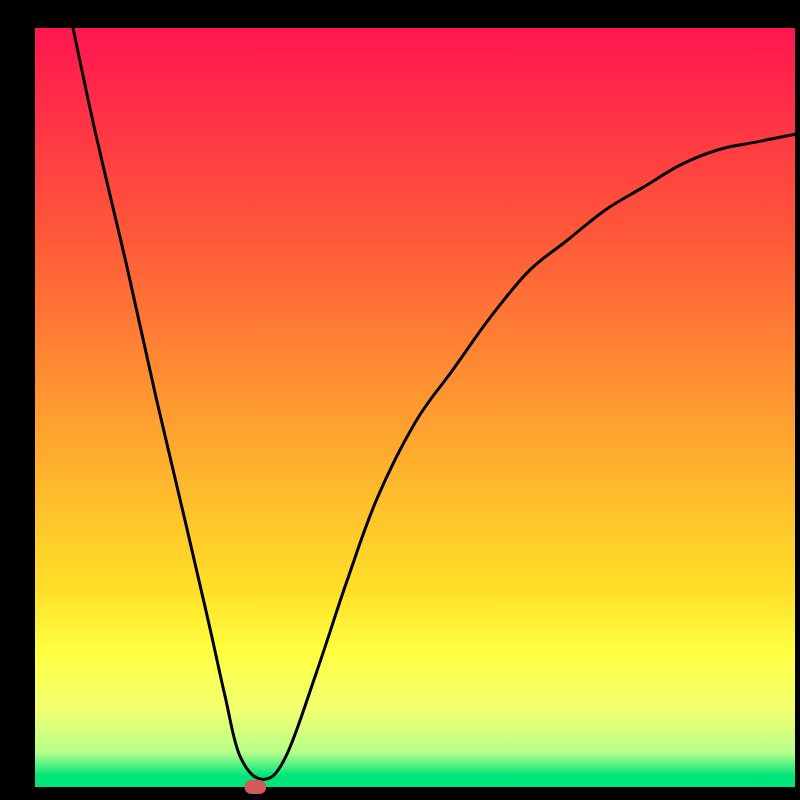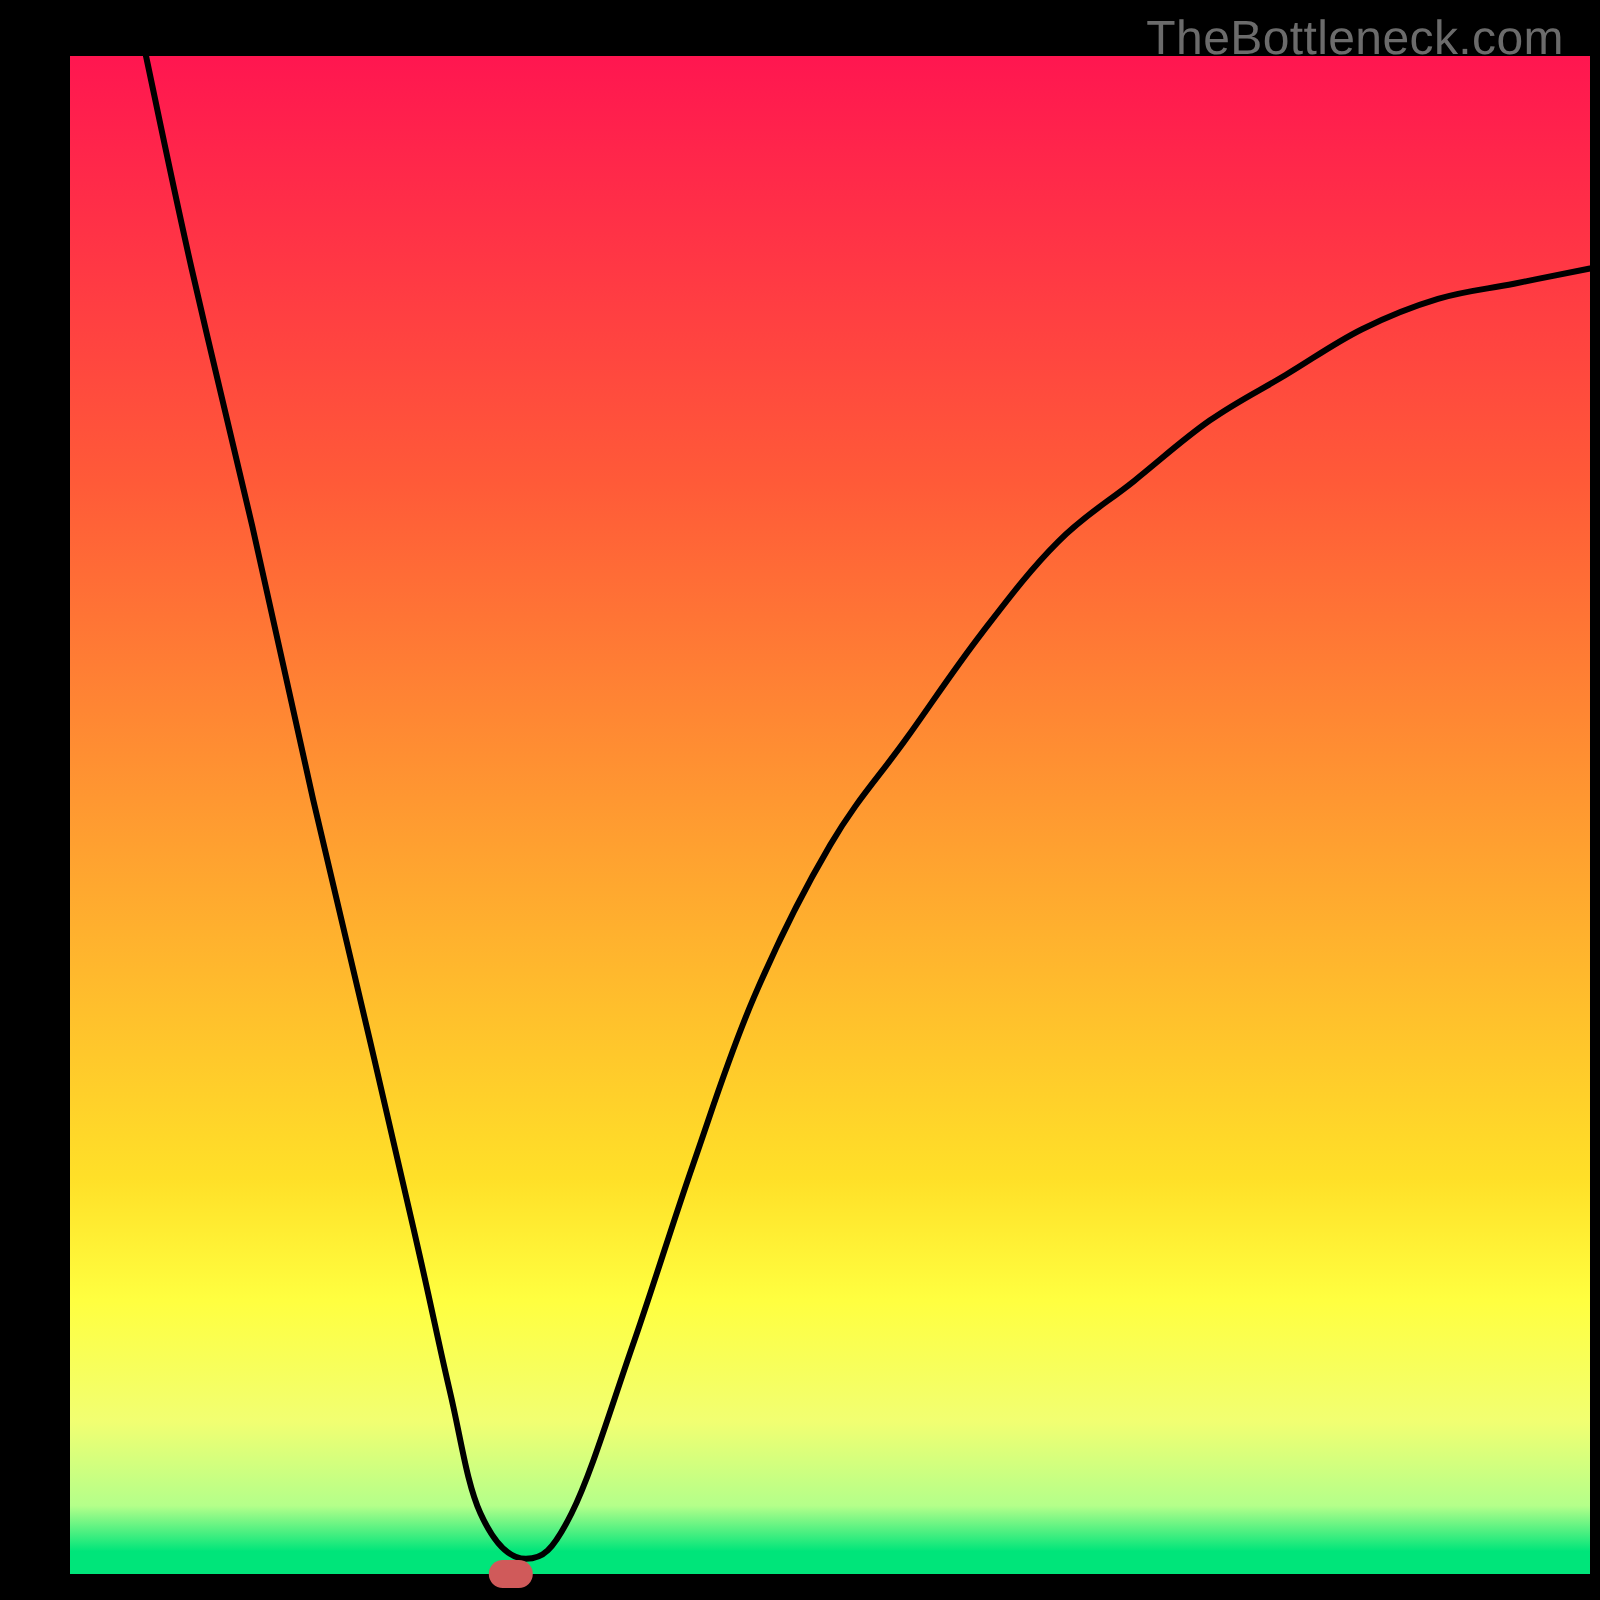--- a/index.html
+++ b/index.html
@@ -41,14 +41,13 @@
         </linearGradient>
       </defs>
       <rect x="0" y="0" width="35" height="800" fill="#000000"></rect>
       <rect x="0" y="0" width="800" height="28" fill="#000000"></rect>
       <rect x="795" y="0" width="5" height="800" fill="#000000"></rect>
       <rect x="0" y="787" width="800" height="13" fill="#000000"></rect>
       <rect x="35" y="28" width="760" height="759" fill="url(#bg-grad)"></rect>
       <path d="M 73.00 28.00 C 77.10 47.13, 86.22 91.91, 95.80 134.26 C 105.38 176.61, 115.26 215.47, 126.20 263.29 C 137.14 311.11, 145.66 352.09, 156.60 399.91 C 167.54 447.73, 177.42 487.95, 187.00 528.94 C 196.58 569.93, 202.96 597.55, 209.80 627.61 C 216.64 657.67, 219.53 672.69, 225.00 695.92 C 230.47 719.15, 233.36 741.61, 240.20 756.64 C 247.04 771.67, 254.79 779.41, 263.00 779.41 C 271.21 779.41, 276.22 775.77, 285.80 756.64 C 295.38 737.51, 305.26 704.57, 316.20 673.15 C 327.14 641.73, 335.66 613.49, 346.60 582.07 C 357.54 550.65, 364.69 527.27, 377.00 498.58 C 389.31 469.89, 401.32 445.91, 415.00 422.68 C 428.68 399.45, 439.32 388.68, 453.00 369.55 C 466.68 350.42, 477.32 334.18, 491.00 316.42 C 504.68 298.66, 515.32 284.54, 529.00 270.88 C 542.68 257.22, 553.32 251.45, 567.00 240.52 C 580.68 229.59, 591.32 219.72, 605.00 210.16 C 618.68 200.60, 629.32 195.59, 643.00 187.39 C 656.68 179.19, 667.32 171.45, 681.00 164.62 C 694.68 157.79, 705.32 153.54, 719.00 149.44 C 732.68 145.34, 743.32 144.58, 757.00 141.85 C 770.68 139.12, 788.16 135.63, 795.00 134.26" fill="none" stroke="#000" stroke-width="3" stroke-linecap="round" stroke-linejoin="round"></path>
       <rect x="244.39999999999998" y="780" width="22" height="14" rx="7" ry="7" fill="#d05a5a"></rect>
     </svg>
-  <div class="watermark">TheBottleneck.com</div>
 </div>
 
 </body></html>

